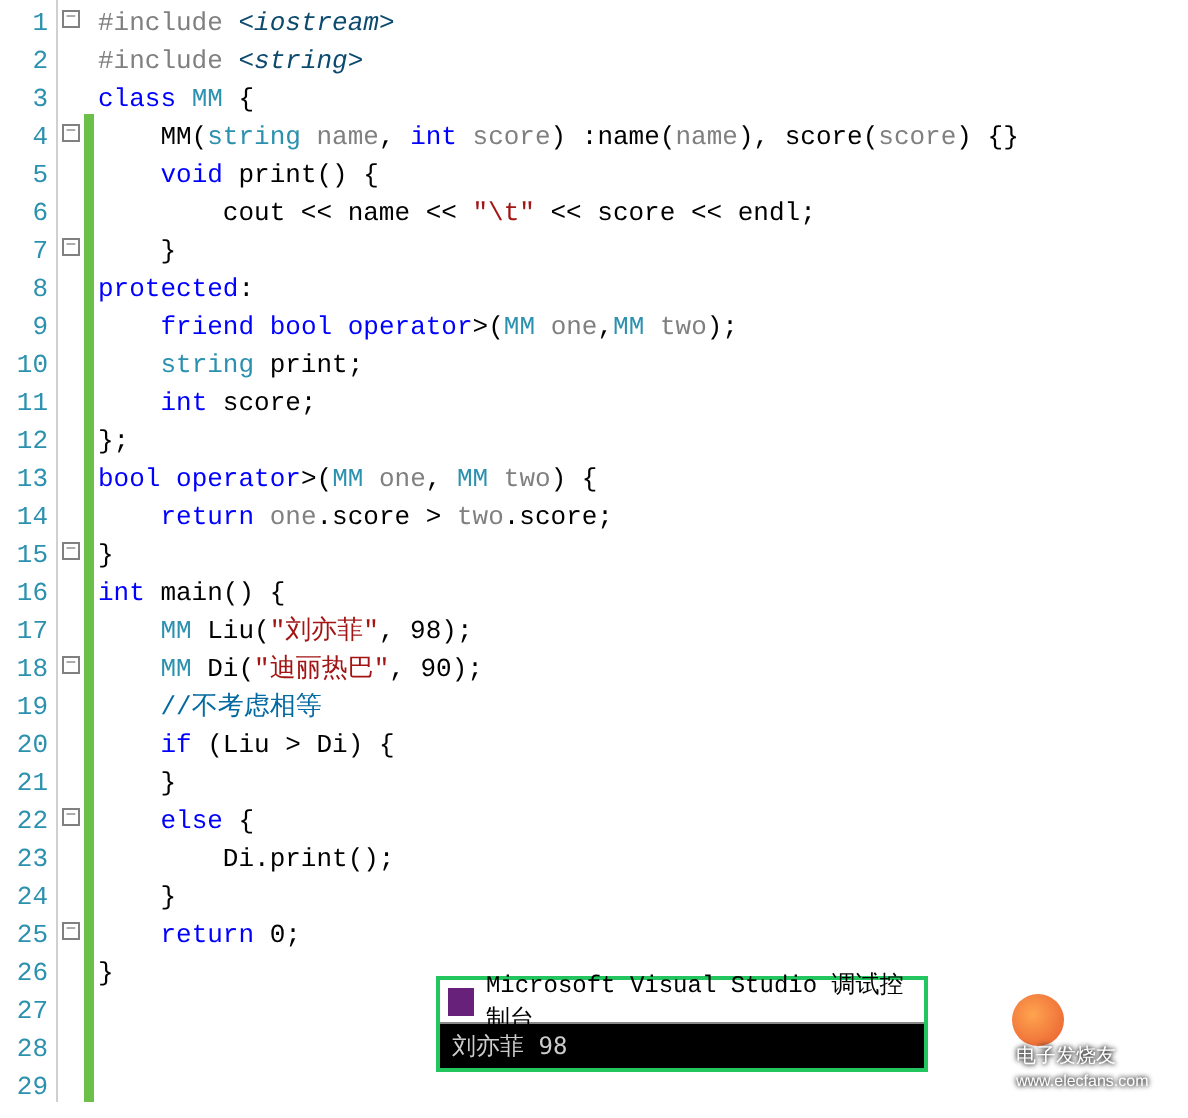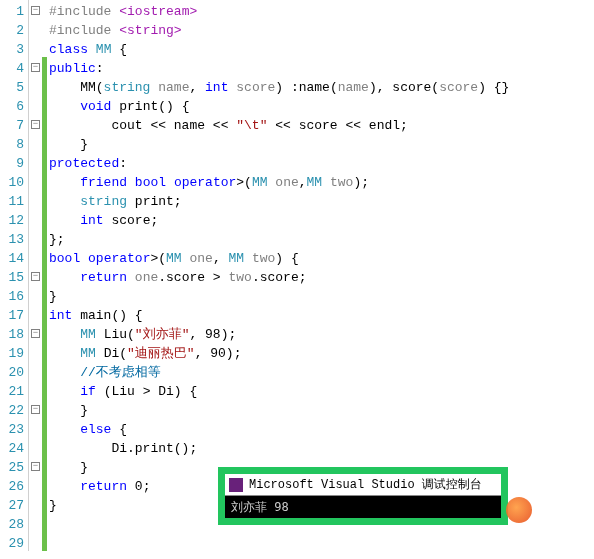--- a/index.html
+++ b/index.html
@@ -66,32 +66,32 @@
     .line {
       height: 19px;
       line-height: 19px;
       white-space: pre;
       padding-left: 2px;
     }
     .kw { color: #0000ff; }
     .type { color: #2b91af; }
     .str { color: #a31515; }
     .inc { color: #808080; }
-    .incname { color: #a21caf; }
+    .incname { color: #0c4a6e; font-style: italic; }
     .cmt { color: #0369a1; }
     .param { color: #808080; }
     .plain { color: #000; }
     
     .console {
       position: absolute;
       left: 218px;
-      top: 467px;
-      width: 290px;
+      top: 488px;
+      width: 246px;
       background: #000;
-      border: 7px solid #22c55e;
+      border: 2px solid #22c55e;
       font-size: 12px;
     }
     .console-title {
       background: #fff;
       color: #000;
       display: flex;
       align-items: center;
       height: 22px;
       padding: 0 4px;
       border-bottom: 1px solid #888;
@@ -235,21 +235,20 @@
       <div class="green"></div>
       <div class="green"></div>
       <div class="green"></div>
       <div class="green"></div>
   </div>
 
   <div class="code">
     <div class="line"><span class="inc">#include</span><span> </span><span class="incname">&lt;iostream&gt;</span></div>
     <div class="line"><span class="inc">#include</span><span> </span><span class="incname">&lt;string&gt;</span></div>
     <div class="line"><span class="kw">class</span><span> </span><span class="type">MM</span><span class="plain"> {</span></div>
-    <div class="line"><span class="kw">public</span><span class="plain">:</span></div>
     <div class="line"><span class="plain">    MM(</span><span class="type">string</span><span> </span><span class="param">name</span><span class="plain">, </span><span class="kw">int</span><span> </span><span class="param">score</span><span class="plain">) :name(</span><span class="param">name</span><span class="plain">), score(</span><span class="param">score</span><span class="plain">) {}</span></div>
     <div class="line"><span>    </span><span class="kw">void</span><span class="plain"> print() {</span></div>
     <div class="line"><span class="plain">        cout &lt;&lt; name &lt;&lt; </span><span class="str">"\t"</span><span class="plain"> &lt;&lt; score &lt;&lt; endl;</span></div>
     <div class="line"><span class="plain">    }</span></div>
     <div class="line"><span class="kw">protected</span><span class="plain">:</span></div>
     <div class="line"><span>    </span><span class="kw">friend</span><span> </span><span class="kw">bool</span><span> </span><span class="kw">operator</span><span class="plain">&gt;(</span><span class="type">MM</span><span> </span><span class="param">one</span><span class="plain">,</span><span class="type">MM</span><span> </span><span class="param">two</span><span class="plain">);</span></div>
     <div class="line"><span>    </span><span class="type">string</span><span class="plain"> print;</span></div>
     <div class="line"><span>    </span><span class="kw">int</span><span class="plain"> score;</span></div>
     <div class="line"><span class="plain">};</span></div>
     <div class="line"><span class="kw">bool</span><span> </span><span class="kw">operator</span><span class="plain">&gt;(</span><span class="type">MM</span><span> </span><span class="param">one</span><span class="plain">, </span><span class="type">MM</span><span> </span><span class="param">two</span><span class="plain">) {</span></div>
@@ -272,13 +271,17 @@
 <div class="console">
   <div class="console-title">
     <span class="vs-icon"></span>
     <span>Microsoft Visual Studio 调试控制台</span>
   </div>
   <div class="console-body">刘亦菲   98</div>
 </div>
 
 <div class="watermark">
   <span class="wm-logo"></span>
+  <span class="wm-text">
+    <span>电子发烧友</span><br>
+    <span style="font-size:8px">www.elecfans.com</span>
+  </span>
 </div>
 
 </body></html>

